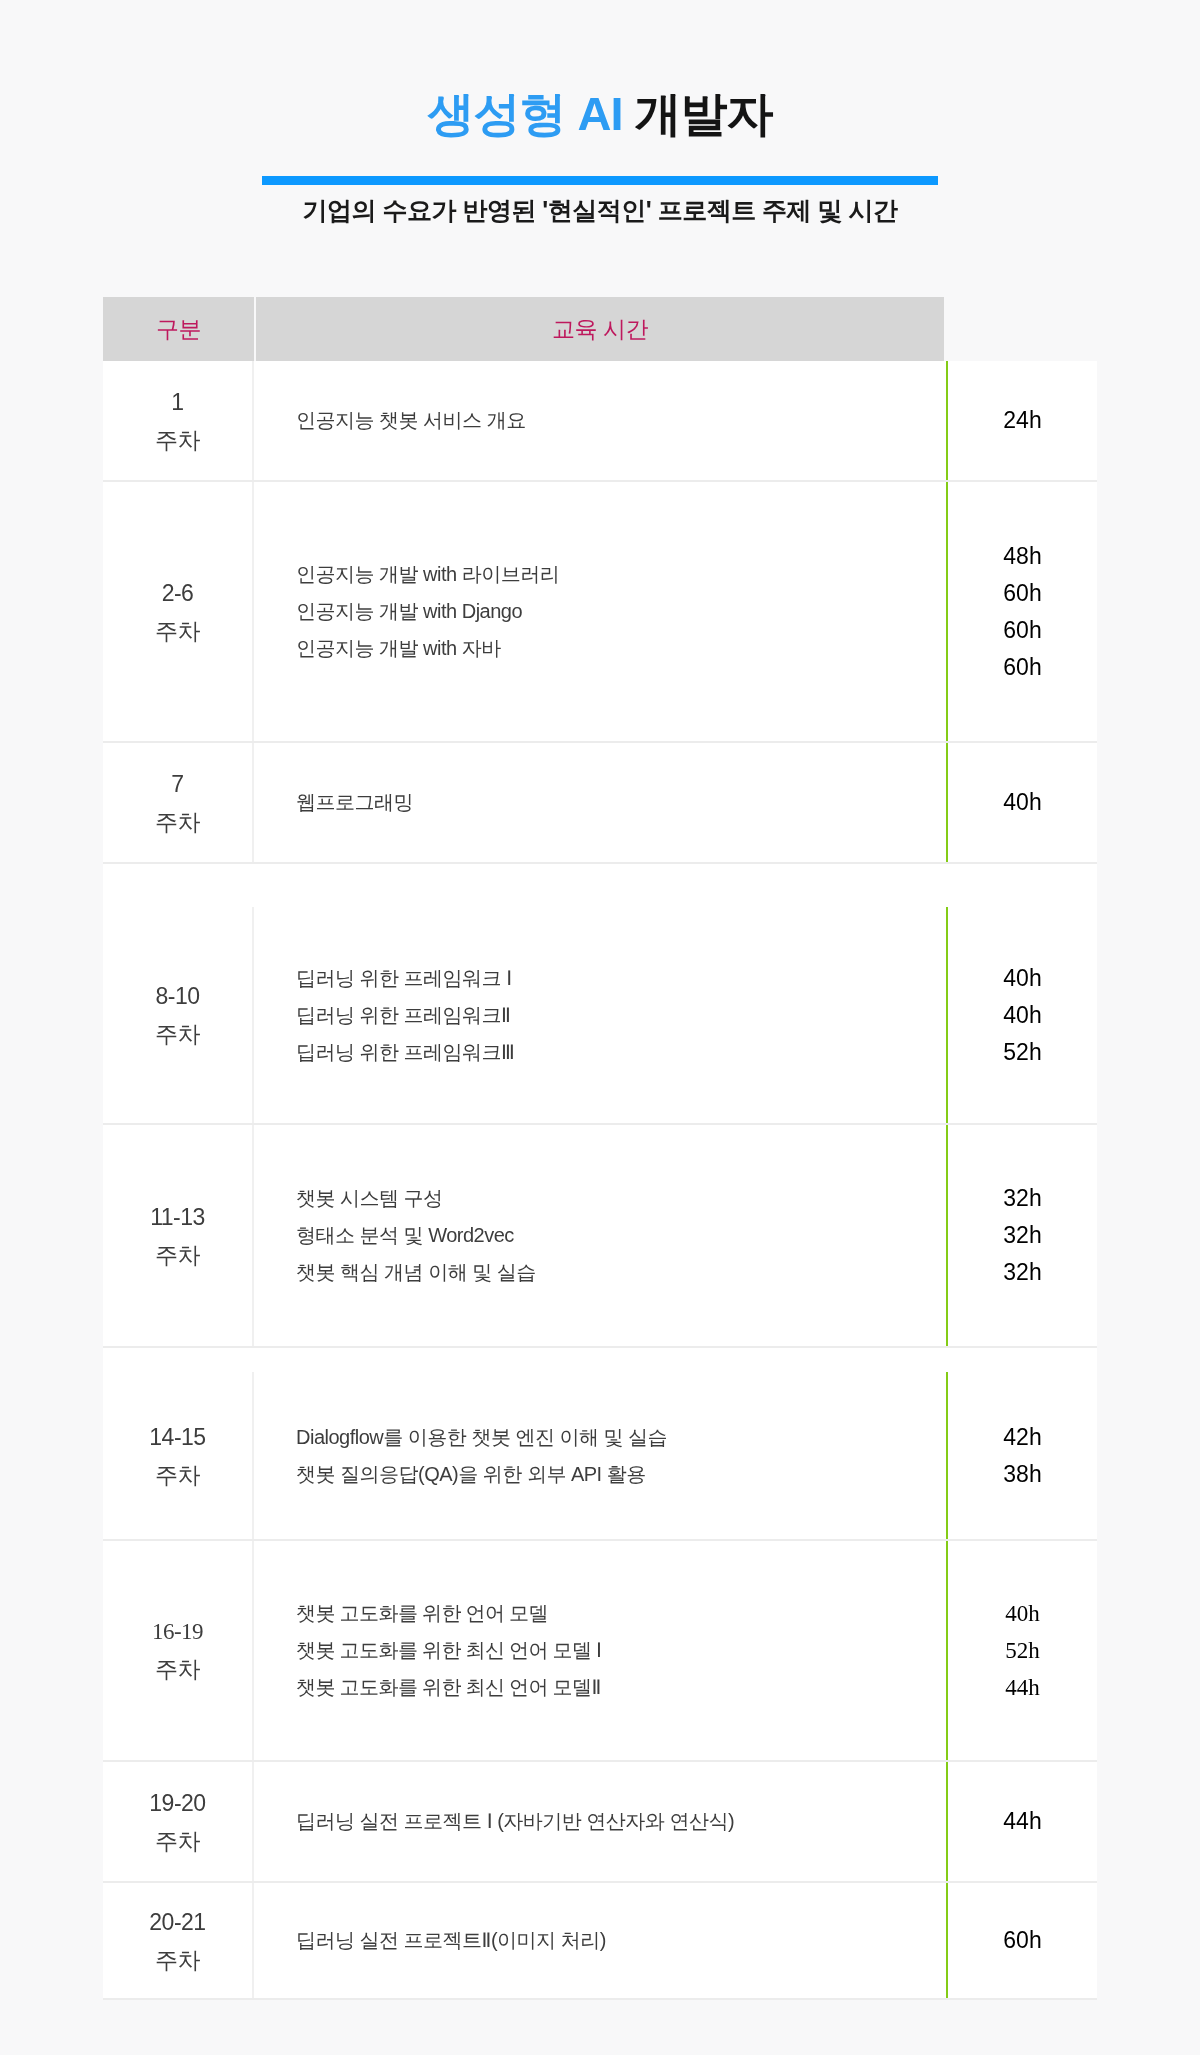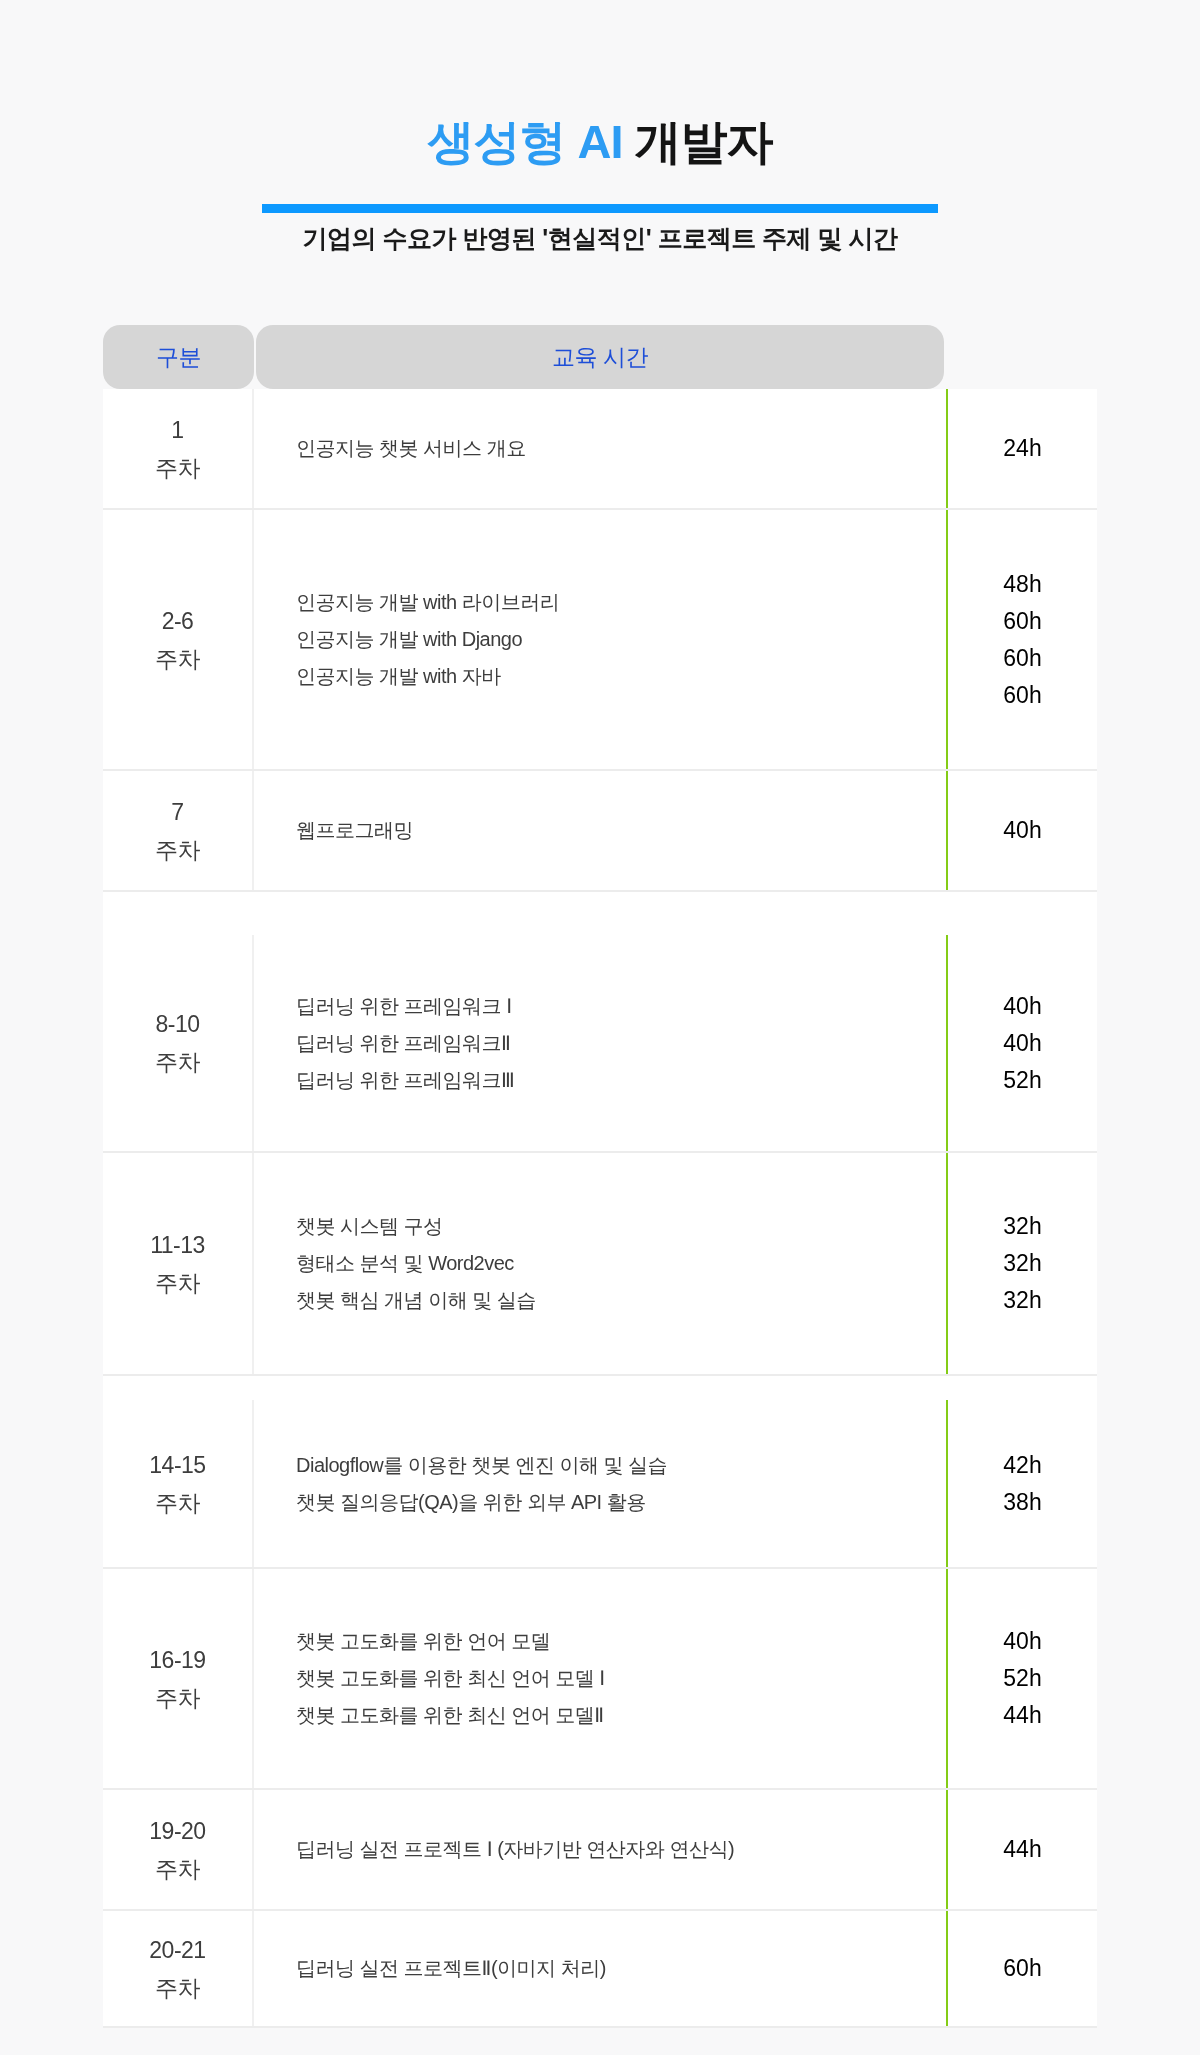--- a/index.html
+++ b/index.html
@@ -4,21 +4,21 @@
 <style>
   * { box-sizing: border-box; margin: 0; padding: 0; }
   html, body { width: 1200px; }
   body {
     height: 2055px;
     background: #F8F8F9;
     font-family: "Liberation Sans", sans-serif;
     color: #3D3D3D;
     overflow: hidden;
   }
-  .page { padding-top: 114px; }
+  .page { padding-top: 86px; }
 
   
   .title {
     text-align: center;
     font-size: 47px;
     font-weight: 800;
     letter-spacing: -1px;
     color: #141414;
     line-height: 1.2;
   }
@@ -46,23 +46,22 @@
     column-gap: 2px;
     height: 64px;
   }
   .th {
     background: #D6D6D6;
     display: flex;
     align-items: center;
     justify-content: center;
     font-size: 23px;
     font-weight: 500;
-    color: #1d4ed8;
-    letter-spacing: -0.5px;
-    border-radius: 17px;
+    color: #be185d;
+    letter-spacing: -0.5px;
   }
   .tbody { background: #FFFFFF; }
   .trow {
     display: grid;
     grid-template-columns: 151px 692px 151px;
     border-bottom: 2px solid #ECECEC;
     background: #FFFFFF;
   }
   .cell { display: flex; flex-direction: column; justify-content: center; }
   .week-cell {
@@ -187,21 +186,21 @@
           </div>
           <div class="cell content-cell">
             <div>Dialogflow를 이용한 챗봇 엔진 이해 및 실습</div>
             <div>챗봇 질의응답(QA)을 위한 외부 API 활용</div>
           </div>
           <div class="cell time-cell">
             <div>42h</div>
             <div>38h</div>
           </div>
         </div>
-        <div class="trow" style="min-height: 221px;">
+        <div class="trow" style="min-height: 221px; font-family: Liberation Serif, serif;">
           <div class="cell week-cell">
             <div>16-19</div>
             <div>주차</div>
           </div>
           <div class="cell content-cell">
             <div>챗봇 고도화를 위한 언어 모델</div>
             <div>챗봇 고도화를 위한 최신 언어 모델 Ⅰ</div>
             <div>챗봇 고도화를 위한 최신 언어 모델Ⅱ</div>
           </div>
           <div class="cell time-cell">

